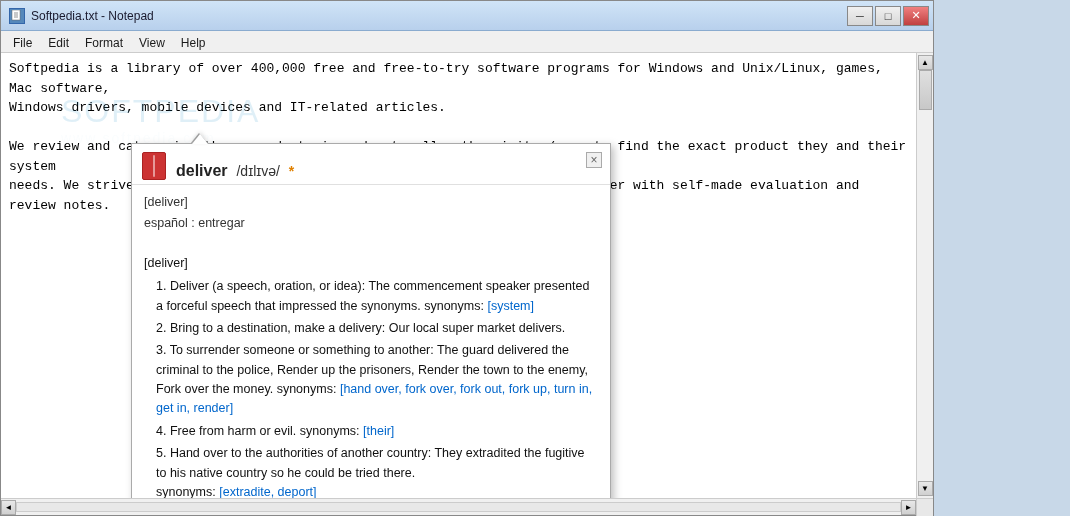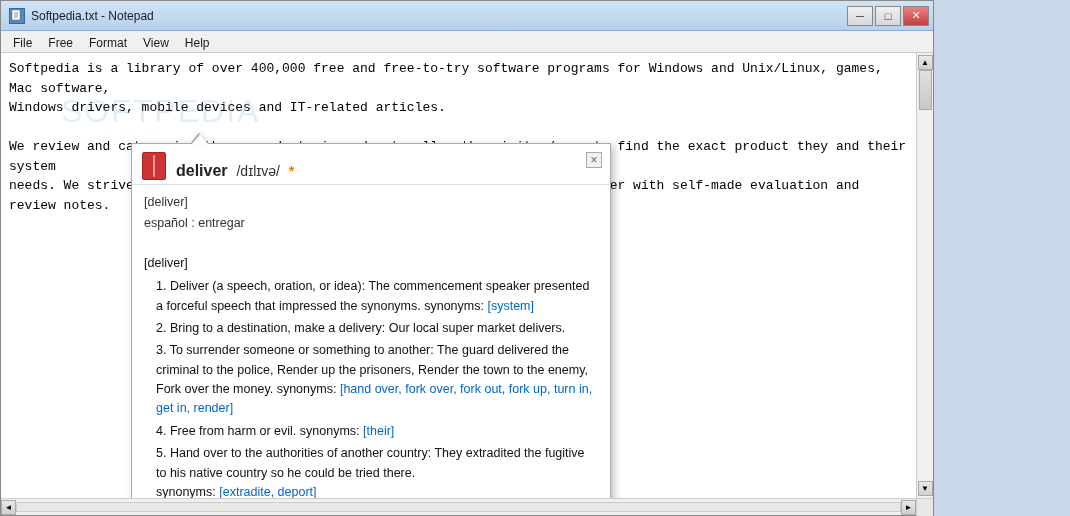--- a/index.html
+++ b/index.html
@@ -341,21 +341,21 @@
     </div>
     <div class="titlebar-buttons">
       <div class="tb-btn">─</div>
       <div class="tb-btn">□</div>
       <div class="tb-btn close-btn">✕</div>
     </div>
   </div>
 
   <div class="menubar">
     <div class="menu-item">File</div>
-    <div class="menu-item">Free</div>
+    <div class="menu-item">Edit</div>
     <div class="menu-item">Format</div>
     <div class="menu-item">View</div>
     <div class="menu-item">Help</div>
   </div>
 
   <div class="editor-container">
 
     <div class="watermark">
       <div>SOFTPEDIA</div>
       <div class="watermark-url">www.softpedia.com</div>

